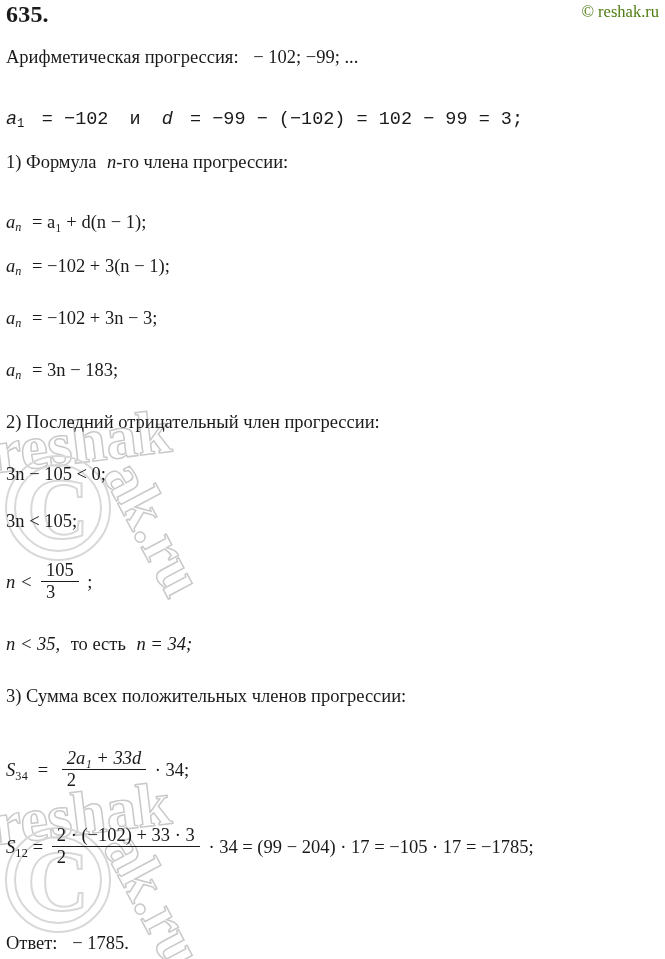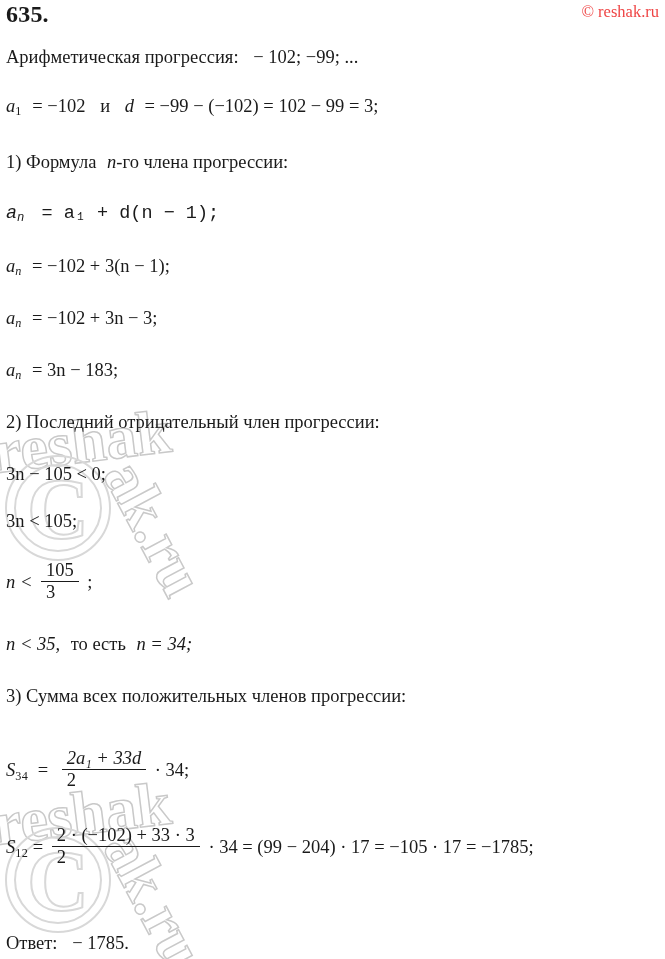--- a/index.html
+++ b/index.html
@@ -39,21 +39,21 @@
     top: 1px;
     font-weight: bold;
     font-size: 24px;
     letter-spacing: 0.2px;
   }
   .site-credit {
     position: absolute;
     right: 0;
     top: 2px;
     font-size: 16.5px;
-    color: #ef4444;
+    color: #4d7c0f;
     white-space: nowrap;
   }
 
   
   .line {
     position: absolute;
     left: 6px;
     white-space: nowrap;
     font-size: 18.5px;
     line-height: 1;
@@ -160,39 +160,39 @@
     <span class="task-number">635.</span>
     <span class="site-credit">© reshak.ru</span>
   </div>
 
   <div class="line" style="top:48px;">
     <span>Арифметическая прогрессия:</span>
     <span class="opw"></span>
     <span>− 102;  −99; ...</span>
   </div>
 
-  <div class="line" style="top:97px;">
+  <div class="line" style="top:111px;font-family:Liberation Mono, monospace;">
     <span class="mi">a</span><span class="sub">1</span>
     <span class="op"></span>
     <span>= −102</span>
     <span class="opw"></span>
     <span>и</span>
     <span class="opw"></span>
     <span class="mi">d</span>
     <span class="op"></span>
     <span>= −99 − (−102) = 102 − 99 = 3;</span>
   </div>
 
   <div class="line" style="top:153px;">
     <span>1) Формула</span>
     <span class="op"></span>
     <span class="mi">n</span><span>-го члена прогрессии:</span>
   </div>
 
-  <div class="line" style="top:205px;font-family:Liberation Mono, monospace;">
+  <div class="line" style="top:213px;">
     <span class="mi">a</span><span class="sub-i">n</span>
     <span class="op"></span>
     <span>= a₁ + d(n − 1);</span>
   </div>
 
   <div class="line" style="top:257px;">
     <span class="mi">a</span><span class="sub-i">n</span>
     <span class="op"></span>
     <span>= −102 + 3(n − 1);</span>
   </div>

